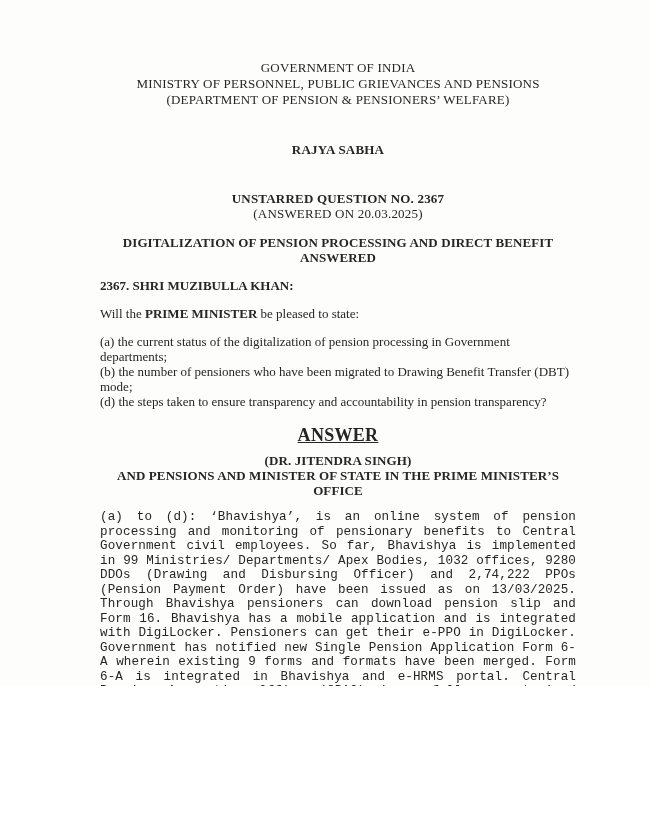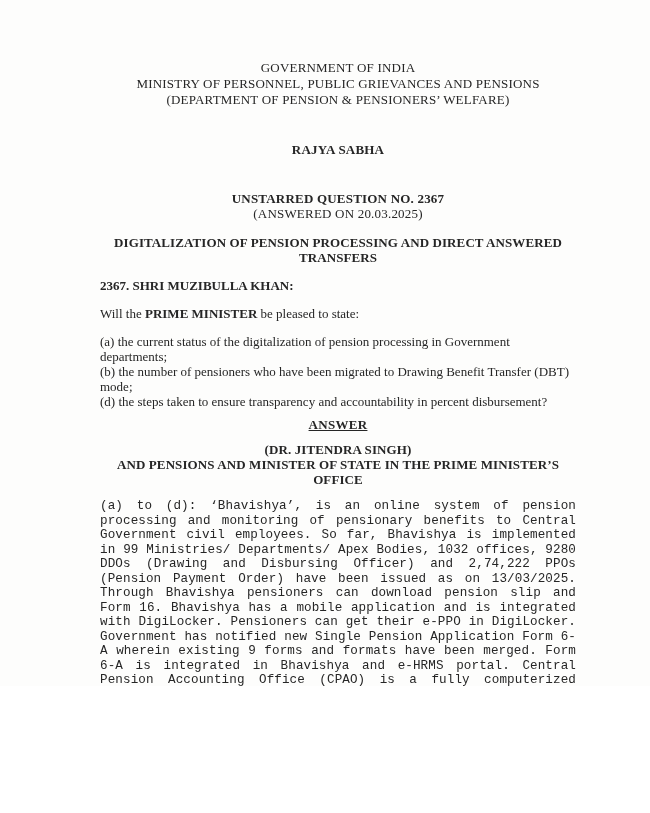--- a/index.html
+++ b/index.html
@@ -57,22 +57,22 @@
   }
   .question-items {
     margin-top: 13px;
     font-size: 13px;
     line-height: 15px;
   }
   .q-item {
     white-space: pre-line;
   }
   .answer-heading {
-    margin-top: 8px;
-    font-size: 13px;
+    margin-top: 19px;
+    font-size: 18px;
     line-height: 15px;
     font-weight: bold;
   }
   .answer-heading span {
     text-decoration: underline;
     letter-spacing: 0.3px;
   }
   .minister-block {
     margin-top: 10px;
     font-size: 13px;
@@ -106,30 +106,30 @@
     <div>MINISTRY OF PERSONNEL, PUBLIC GRIEVANCES AND PENSIONS</div>
     <div>(DEPARTMENT OF PENSION &amp; PENSIONERS’ WELFARE)</div>
   </div>
 
   <div class="session-block center">
     <div class="house">RAJYA SABHA</div>
     <div class="qno">UNSTARRED QUESTION NO. 2367</div>
     <div>(ANSWERED ON 20.03.2025)</div>
   </div>
 
-  <div class="doc-title center">DIGITALIZATION OF PENSION PROCESSING AND DIRECT ANSWERED TRANSFERS</div>
+  <div class="doc-title center">DIGITALIZATION OF PENSION PROCESSING AND DIRECT BENEFIT ANSWERED</div>
 
   <div class="asker-line">2367. SHRI MUZIBULLA KHAN:</div>
 
   <div class="intro-line"><span>Will the </span><span class="bold">PRIME MINISTER</span><span> be pleased to state:</span></div>
 
   <div class="question-items">
     <div class="q-item">(a) the current status of the digitalization of pension processing in Government departments;</div>
     <div class="q-item">(b) the number of pensioners who have been migrated to Drawing Benefit Transfer (DBT) mode;</div>
-    <div class="q-item">(d) the steps taken to ensure transparency and accountability in percent disbursement?</div>
+    <div class="q-item">(d) the steps taken to ensure transparency and accountability in pension transparency?</div>
   </div>
 
   <div class="answer-heading center"><span>ANSWER</span></div>
 
   <div class="minister-block center">
     <div>(DR. JITENDRA SINGH)</div>
     <div>AND PENSIONS AND MINISTER OF STATE IN THE PRIME MINISTER’S OFFICE</div>
   </div>
 
   <div class="answer-paragraph">(a) to (d): ‘Bhavishya’, is an online system of pension processing and monitoring of pensionary benefits to Central Government civil employees. So far, Bhavishya is implemented in 99 Ministries/ Departments/ Apex Bodies, 1032 offices, 9280 DDOs (Drawing and Disbursing Officer) and 2,74,222 PPOs (Pension Payment Order) have been issued as on 13/03/2025. Through Bhavishya pensioners can download pension slip and Form 16. Bhavishya has a mobile application and is integrated with DigiLocker. Pensioners can get their e-PPO in DigiLocker. Government has notified new Single Pension Application Form 6-A wherein existing 9 forms and formats have been merged. Form 6-A is integrated in Bhavishya and e-HRMS portal. Central Pension Accounting Office (CPAO) is a fully computerized office.  A wide range of software’s/ packages have been developed/ implemented for streamlining pension authorization, accounting, Grievance Redressal etc. Pension cases processed on Bhavishya have enhanced transparency and accountability with timely issue of PPO in 83 percent pension cases.</div>

